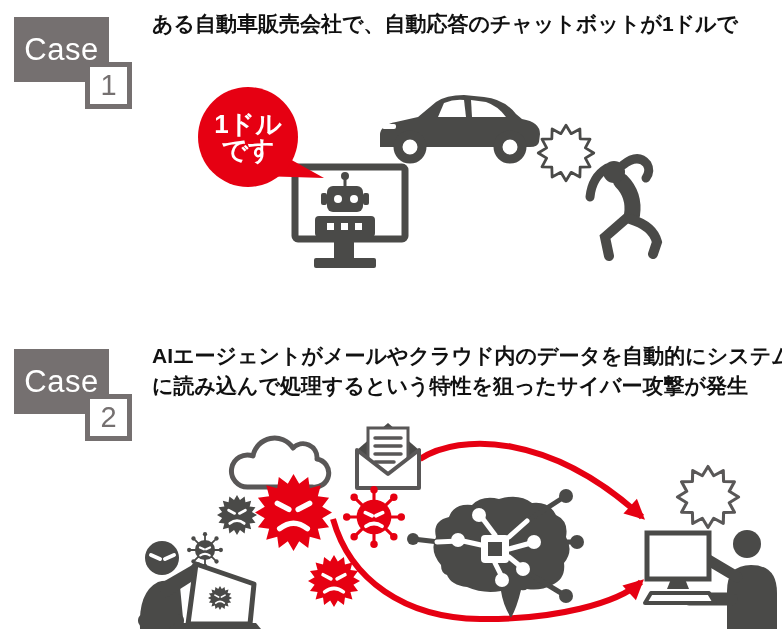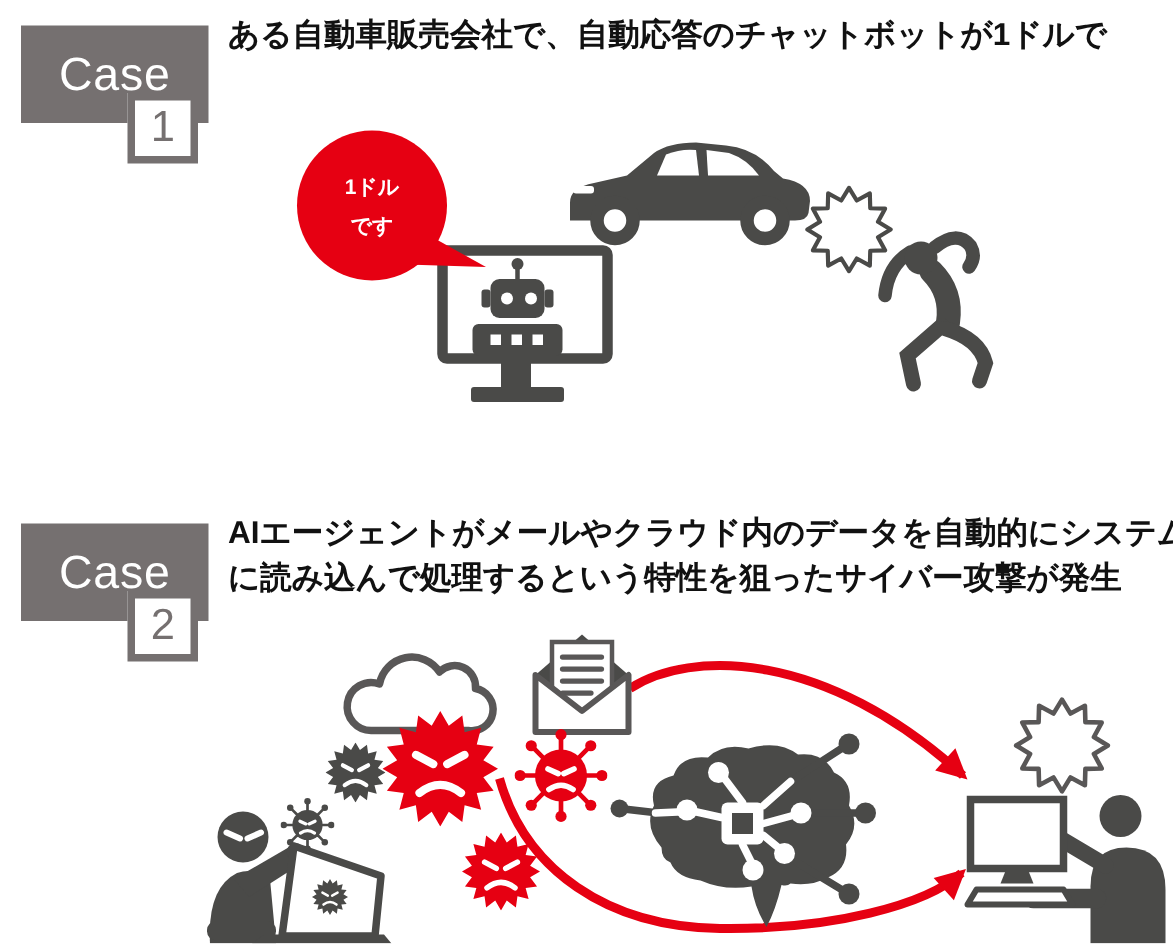--- a/index.html
+++ b/index.html
@@ -6,31 +6,31 @@
     --badge-gray:#757070; --icon-dark:#4a4a48; --outline-gray:#595757;
     --accent-red:#e60012; --heading-black:#111111; --white:#ffffff;
   }
   html,body{margin:0;padding:0;background:#fff;}
   #stage{
     position:relative;width:782px;height:629px;background:#fff;overflow:hidden;
     font-family:"Liberation Sans","DejaVu Sans",sans-serif;
   }
   .abs{position:absolute;}
   
-  .case-badge{background:var(--badge-gray);color:#fff;width:125px;height:65px;
+  .case-badge{background:var(--badge-gray);color:#fff;width:95px;height:65px;
     display:flex;align-items:center;justify-content:center;font-size:31px;font-weight:500;letter-spacing:.5px;}
   .case-num{width:37px;height:37px;background:#fff;border:5px solid var(--badge-gray);
     color:var(--badge-gray);display:flex;align-items:center;justify-content:center;
     font-size:29px;font-weight:500;}
   
   .heading{color:var(--heading-black);font-size:21px;font-weight:bold;line-height:30px;white-space:nowrap;}
   
   .bubble{width:100px;height:100px;border-radius:50%;background:var(--accent-red);
     display:flex;flex-direction:column;align-items:center;justify-content:center;
-    color:#fff;font-size:14px;font-weight:bold;line-height:26px;text-align:center;}
+    color:#fff;font-size:26px;font-weight:bold;line-height:26px;text-align:center;}
   
   .c-dark{color:var(--icon-dark);} .c-gray{color:var(--outline-gray);} .c-red{color:var(--accent-red);}
   .fill-dark{fill:var(--icon-dark);} .fill-red{fill:var(--accent-red);} .fill-white{fill:#fff;}
   .stroke-dark{stroke:var(--icon-dark);} .stroke-gray{stroke:var(--outline-gray);} .stroke-red{stroke:var(--accent-red);}
   svg{display:block;overflow:visible;}
 </style>
 </head>
 <body>
 
 <svg width="0" height="0" style="position:absolute" aria-hidden="true">

